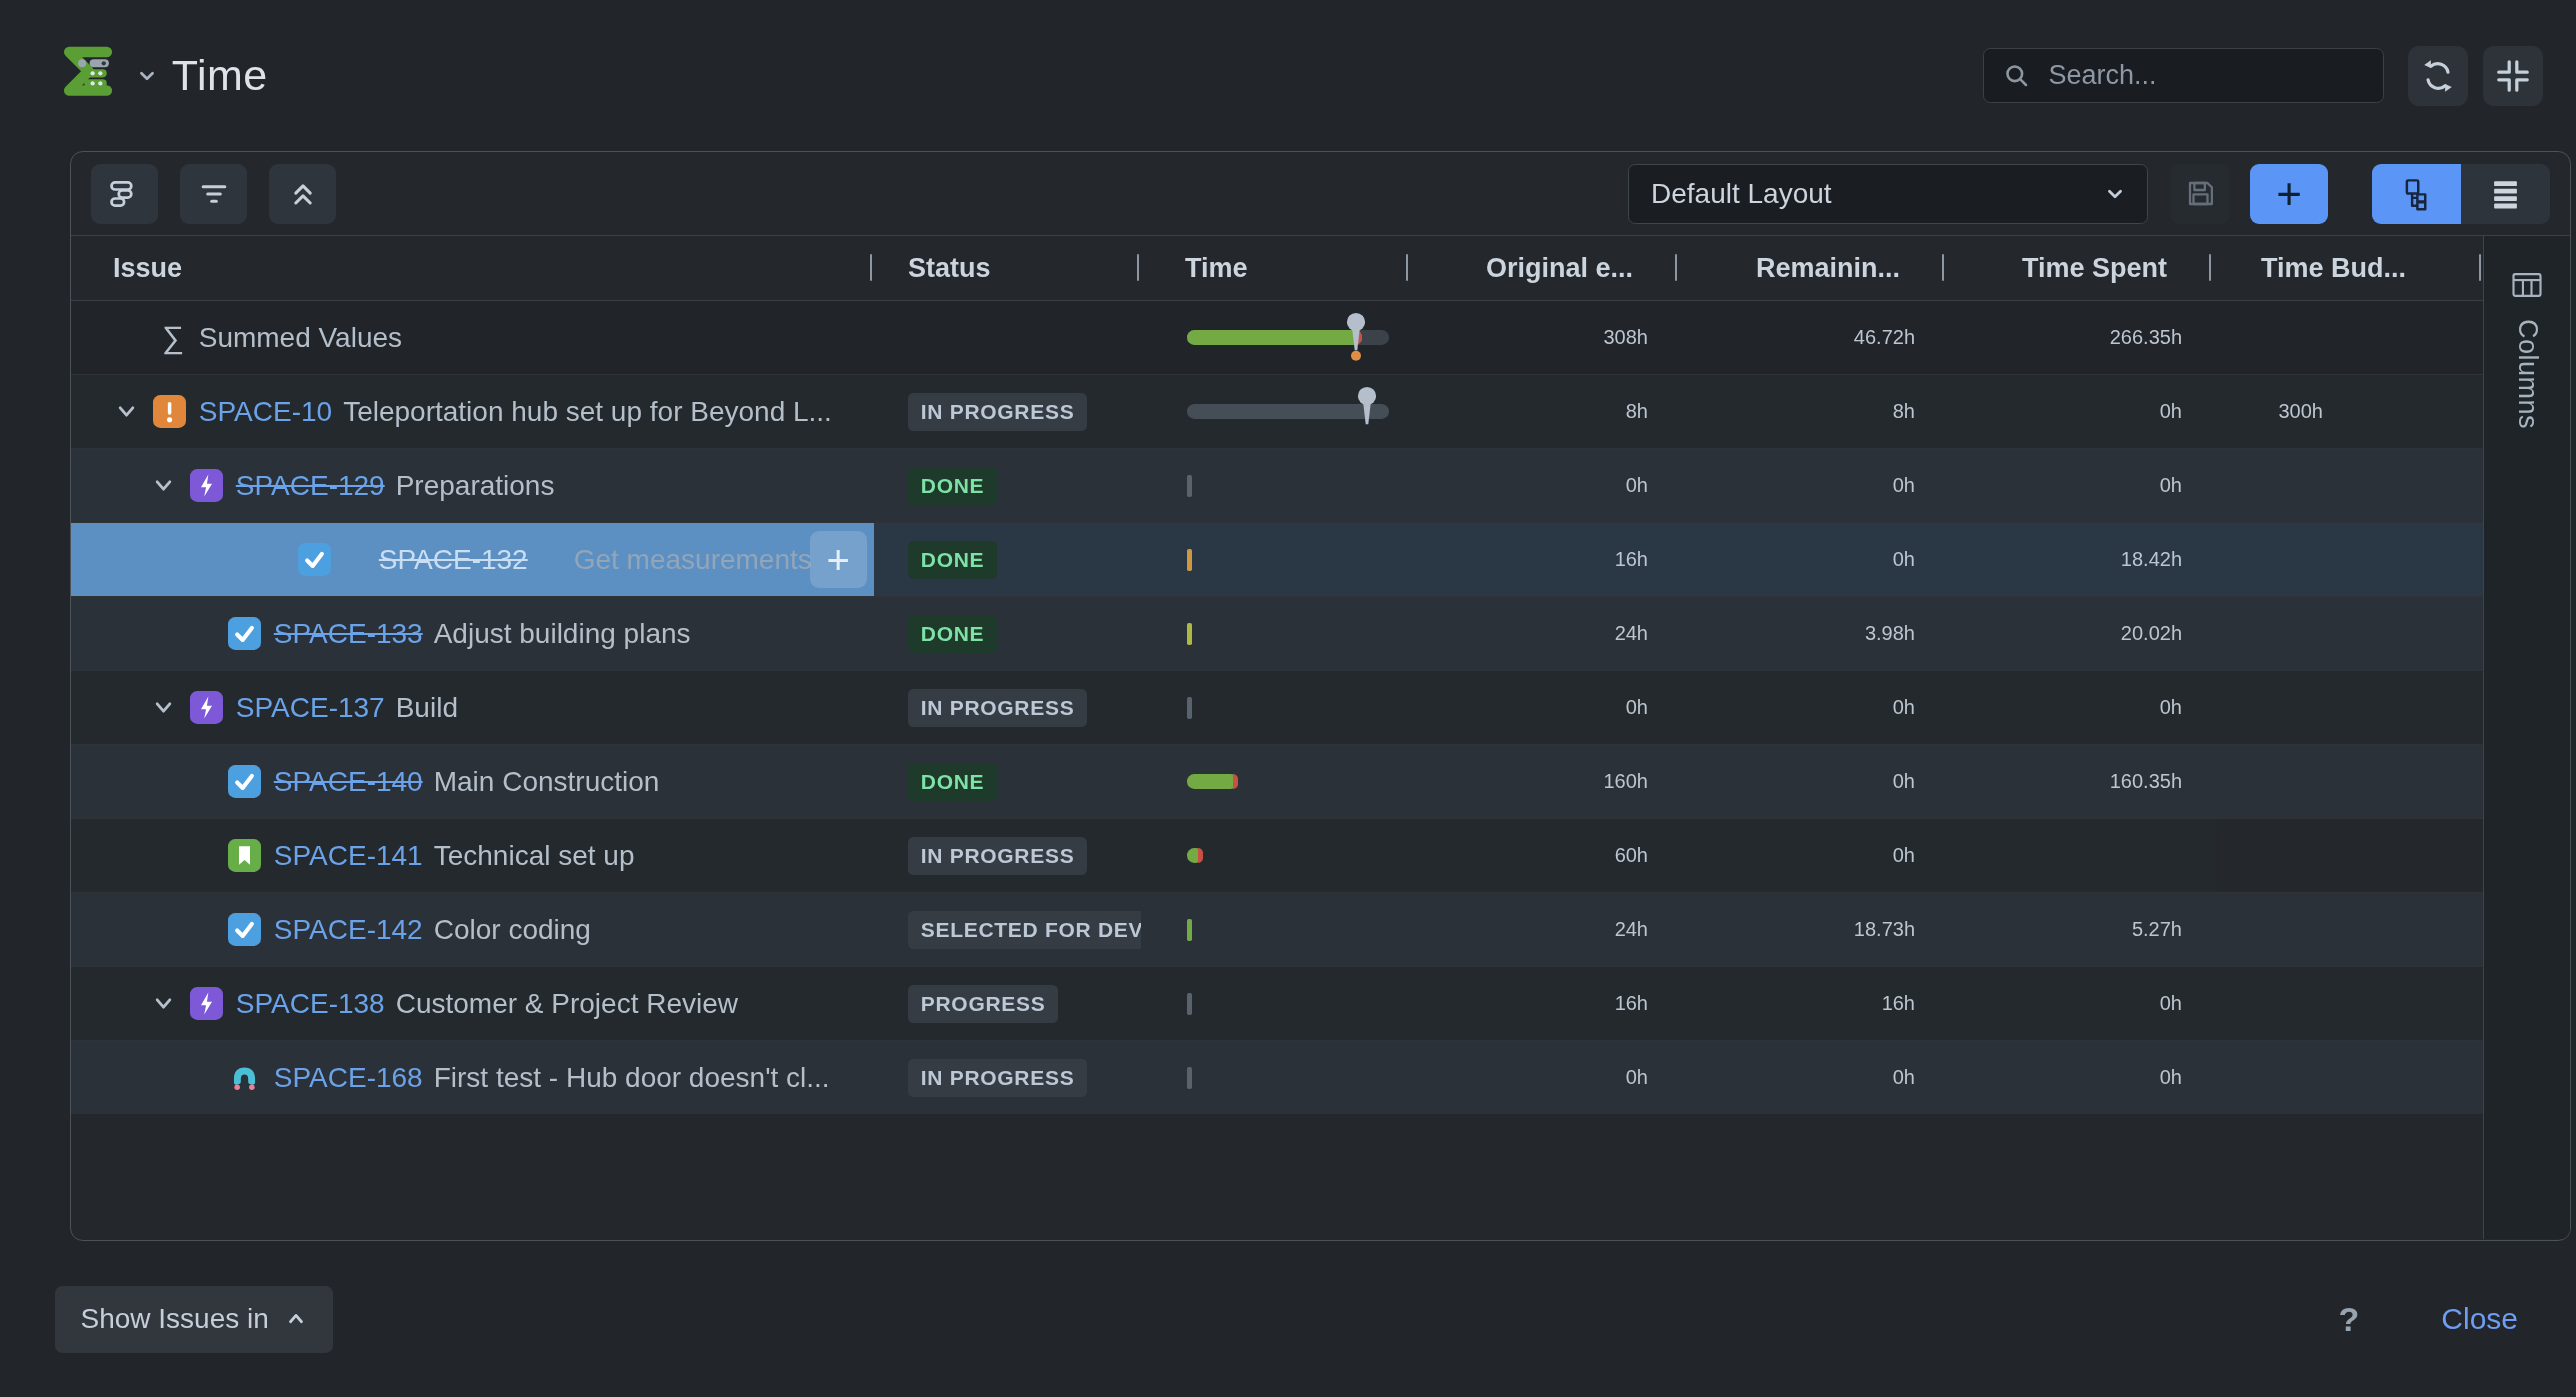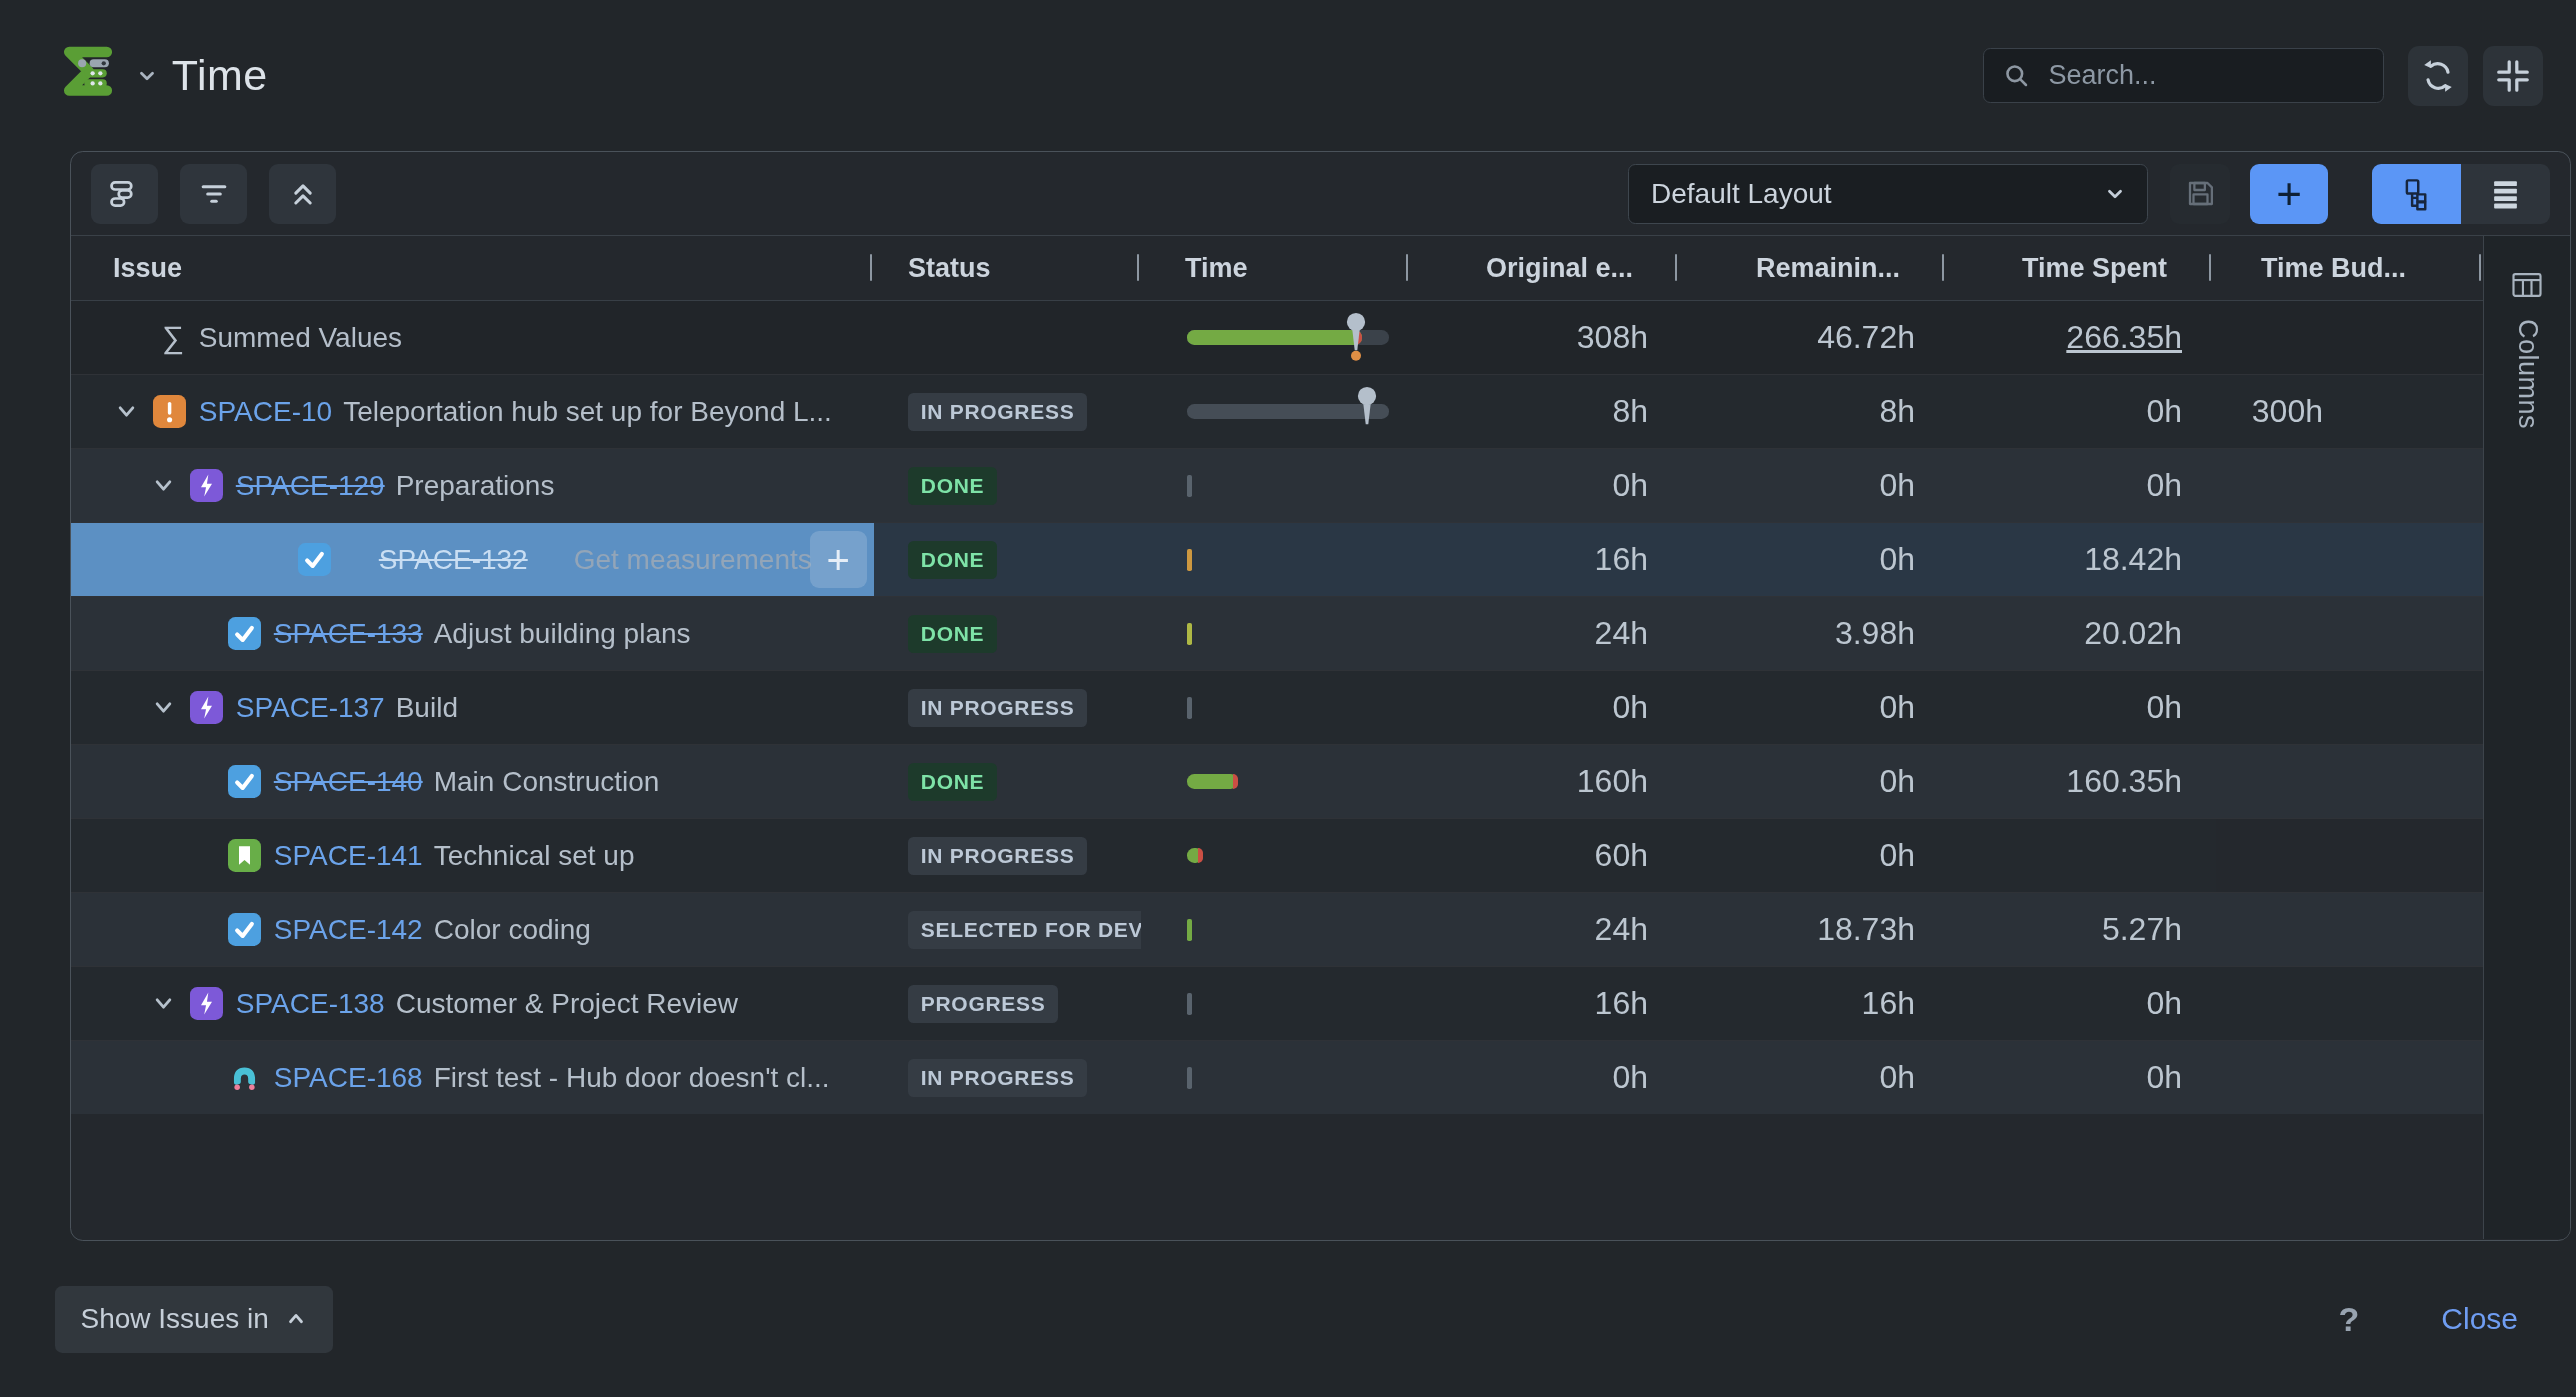--- a/index.html
+++ b/index.html
@@ -51,21 +51,21 @@
   .row:first-child{border-top:none;}
   .row.shade-dark .cell{background:#24292e;}
   .row.shade-light .cell{background:#2b3138;}
   .row.shade-summed .cell{background:#212529;}
   .row.selected .cell{background:#2a3745;gap:35px;}
   .row.selected .cell.c-issue{background:#5c90c3;}
   .cell{box-sizing:border-box;display:flex;align-items:center;height:73px;overflow:hidden;}
   .c-issue{position:relative;white-space:nowrap;}
   .c-status{padding-left:34px;}
   .c-time{position:relative;padding-left:46px;}
-  .c-num{justify-content:flex-end;padding-right:31px;font-size:32px;color:#bcc6d0;}
+  .c-num{justify-content:flex-end;padding-right:31px;font-size:20px;color:#bcc6d0;}
   .c-budget{padding-right:160px;}
   .indent{display:inline-block;flex:none;height:0.9px;}
   .chev,.chev-spacer{width:40px;flex:none;display:flex;align-items:center;}
   .ticon{width:33px;height:33px;flex:none;margin-right:12.8px;display:flex;}
   .sigma{font-size:31px;color:#b6c0cb;margin:0 14.6px 0 91px;flex:none;}
   .key{font-size:28px;color:#6ba3ea;margin-right:11px;flex:none;text-decoration:none;cursor:pointer;}
   .key.strike{text-decoration:line-through;}
   .row.selected .key{color:#c9def3;}
   .summary{font-size:28px;color:#b5bfca;overflow:hidden;}
   .row.selected .summary{color:#93a5b8;}
@@ -266,21 +266,21 @@
                   <circle cx="13" cy="48" r="5.5" fill="#df8f45"></circle>
                 </svg>
               </div>
             </div>
             <div class="cell c-num" style="width: 269px;">
               <span>308h</span>
             </div>
             <div class="cell c-num" style="width: 267px;">
               <span>46.72h</span>
             </div>
-            <div class="cell c-num" style="width: 267px; text-decoration: underline;">
+            <div class="cell c-num" style="width: 267px;">
               <span>266.35h</span>
             </div>
             <div class="cell c-num c-budget" style="width: 270px;">
               <span></span>
             </div>
           </div>
           <div class="row shade-dark">
             <div class="cell c-issue" style="width: 803px;">
               <span class="indent" style="width: 42px;"></span>
               <span class="chev">

